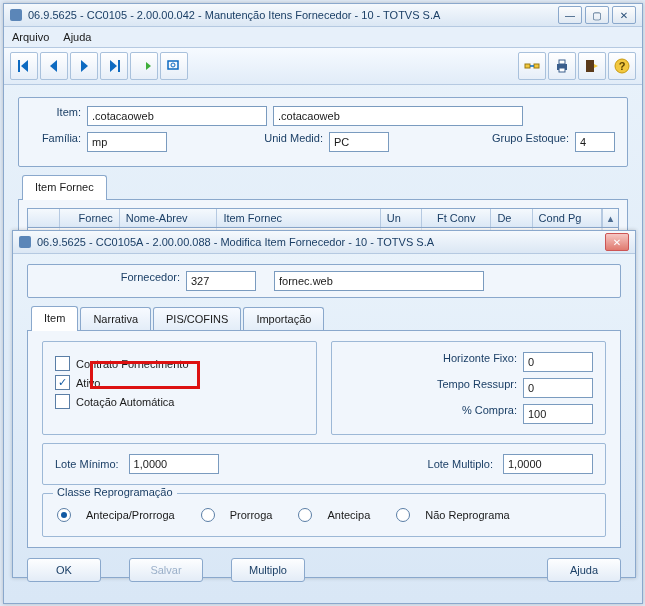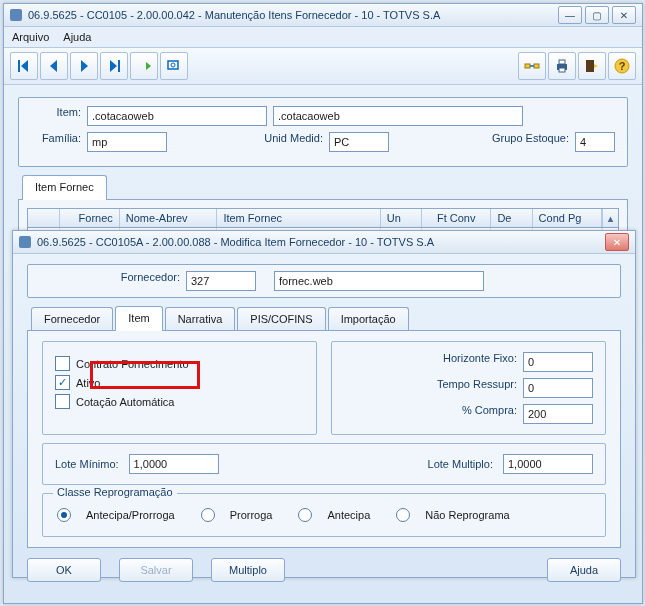--- a/index.html
+++ b/index.html
@@ -187,21 +187,20 @@
       <div class="row" style="margin:0;justify-content:flex-start">
         <div class="lbl" style="width:140px">Fornecedor:</div>
         <div class="inp" style="width:60px">327</div>
         <div style="width:6px"></div>
         <div class="inp" style="width:200px">fornec.web</div>
       </div>
     </div>
 
     <div style="margin-top:8px">
       <div class="tabs">
-        <div class="tab">Fornecedor</div>
         <div class="tab active">Item</div>
         <div class="tab">Narrativa</div>
         <div class="tab">PIS/COFINS</div>
         <div class="tab">Importação</div>
       </div>
       <div class="tabbody" style="position:relative">
         <div style="display:flex;gap:14px">
           <div class="group" style="flex:1;margin-top:0">
             <div class="chk">
               <div class="chkbox"></div>
@@ -220,21 +219,21 @@
             <div class="row">
                 <div class="lbl" style="flex:1">Horizonte Fixo:</div>
                 <div class="inp" style="width:60px">0</div>
               </div>
             <div class="row">
                 <div class="lbl" style="flex:1">Tempo Ressupr:</div>
                 <div class="inp" style="width:60px">0</div>
               </div>
             <div class="row" style="margin-bottom:0">
                 <div class="lbl" style="flex:1">% Compra:</div>
-                <div class="inp" style="width:60px">200</div>
+                <div class="inp" style="width:60px">100</div>
               </div>
           </div>
         </div>
 
         <div class="group" style="display:flex;align-items:center;gap:10px">
           <div class="lbl">Lote Mínimo:</div>
           <div class="inp" style="width:80px">1,0000</div>
           <div style="flex:1"></div>
           <div class="lbl">Lote Multiplo:</div>
           <div class="inp" style="width:80px">1,0000</div>
@@ -261,21 +260,21 @@
                 <div class="rcircle"></div>
                 <span>Não Reprograma</span>
               </div>
           </div>
         </div>
 
         <div class="highlight" style="left:62px;top:30px;width:104px;height:22px"></div>
       </div>
     </div>
 
-    <div style="display:flex;gap:18px;margin-top:10px;align-items:flex-start">
+    <div style="display:flex;gap:28px;margin-top:10px;align-items:flex-start">
       <div class="btn">OK</div>
       <div class="btn disabled">Salvar</div>
       <div class="btn">Multiplo</div>
       <div style="flex:1"></div>
       <div class="btn">Ajuda</div>
     </div>
   </div>
 </div>
 
 </body></html>

